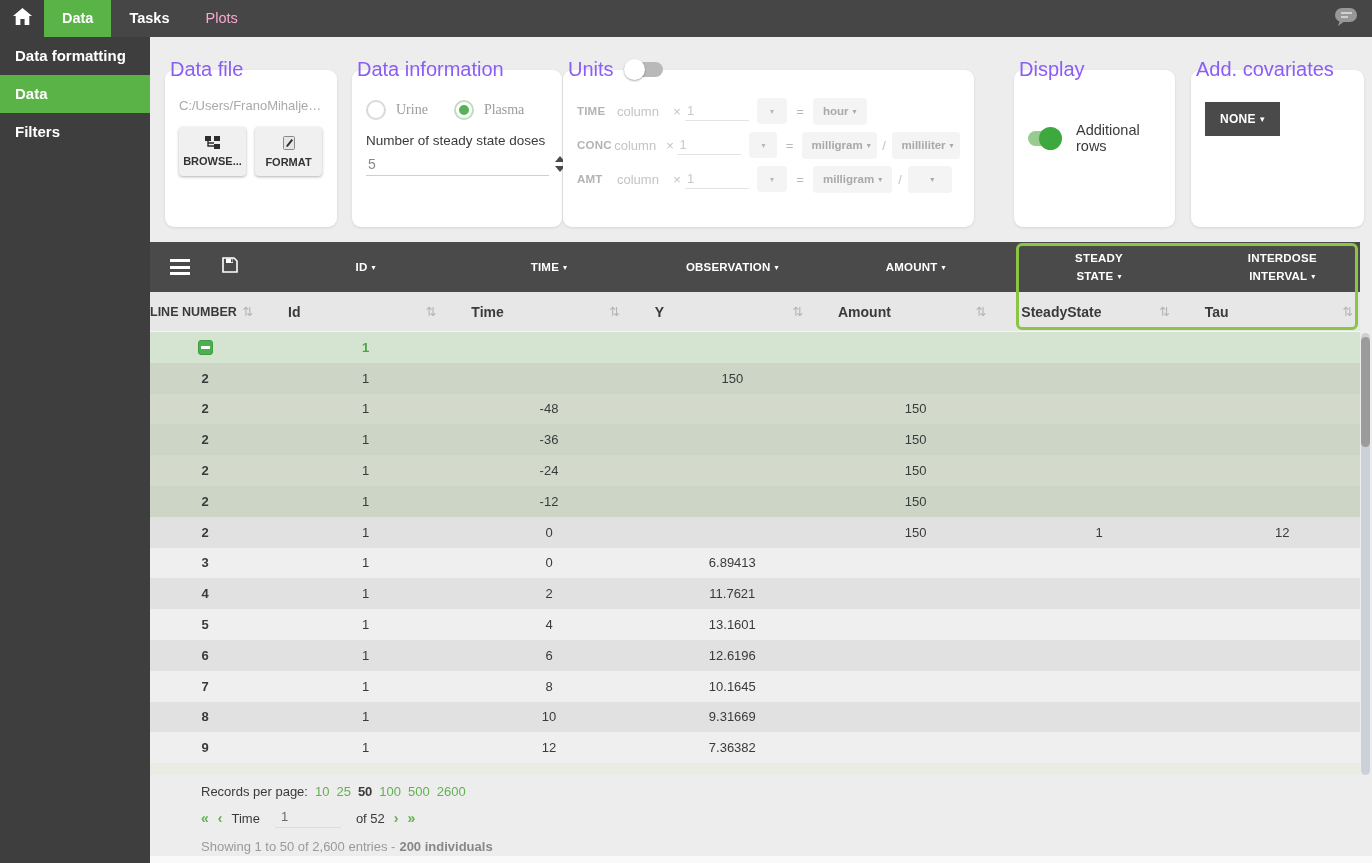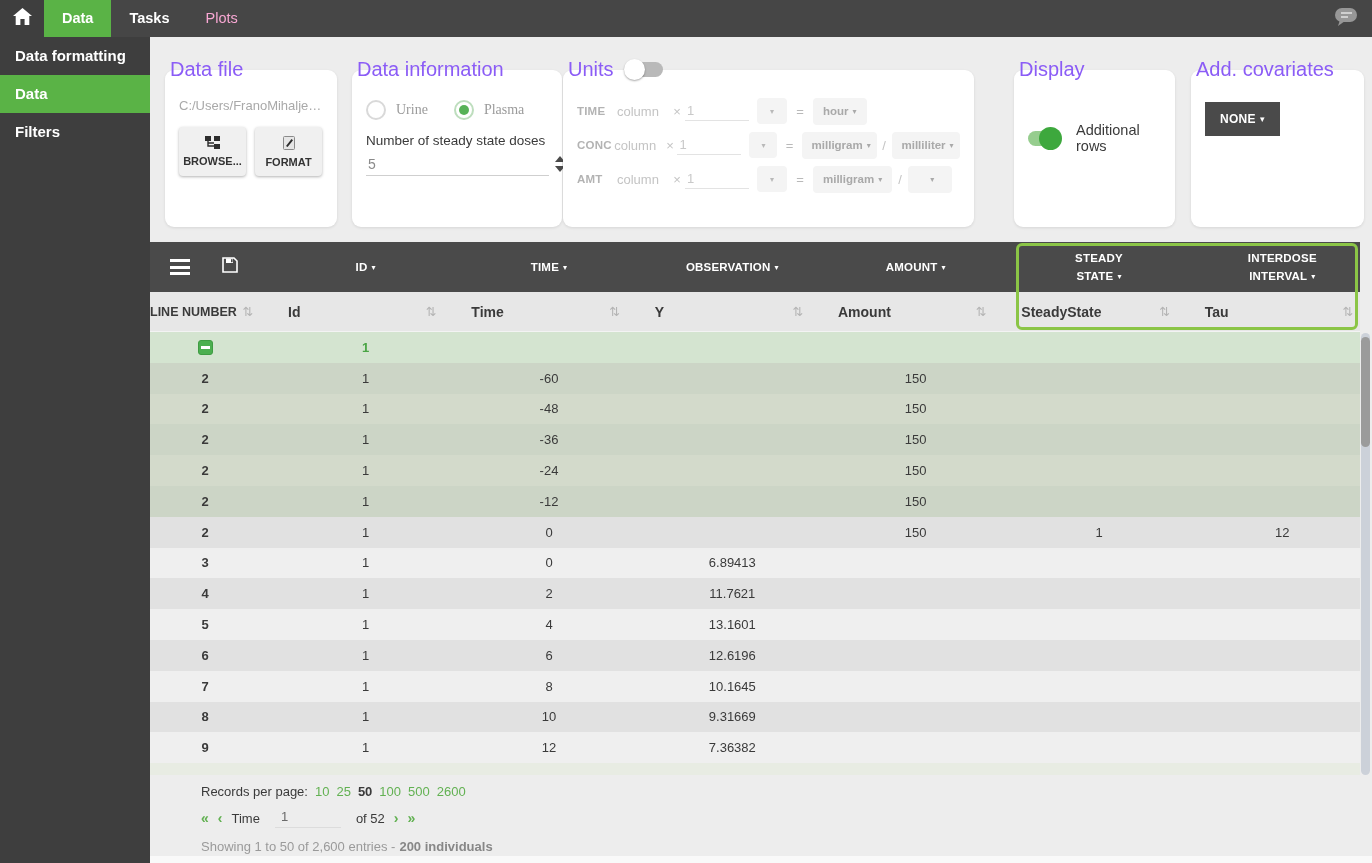--- a/index.html
+++ b/index.html
@@ -355,21 +355,20 @@
           <div class="t-cell c-id">1</div>
           <div class="t-cell"></div>
           <div class="t-cell"></div>
           <div class="t-cell"></div>
           <div class="t-cell"></div>
           <div class="t-cell"></div>
         </div>
         <div class="t-row t-grid tr-added-a">
           <div class="t-cell c-line">2</div>
           <div class="t-cell c-id">1</div>
-          <div class="t-cell">-60</div>
           <div class="t-cell"></div>
           <div class="t-cell">150</div>
           <div class="t-cell"></div>
           <div class="t-cell"></div>
         </div>
         <div class="t-row t-grid tr-added-b">
           <div class="t-cell c-line">2</div>
           <div class="t-cell c-id">1</div>
           <div class="t-cell">-48</div>
           <div class="t-cell"></div>

